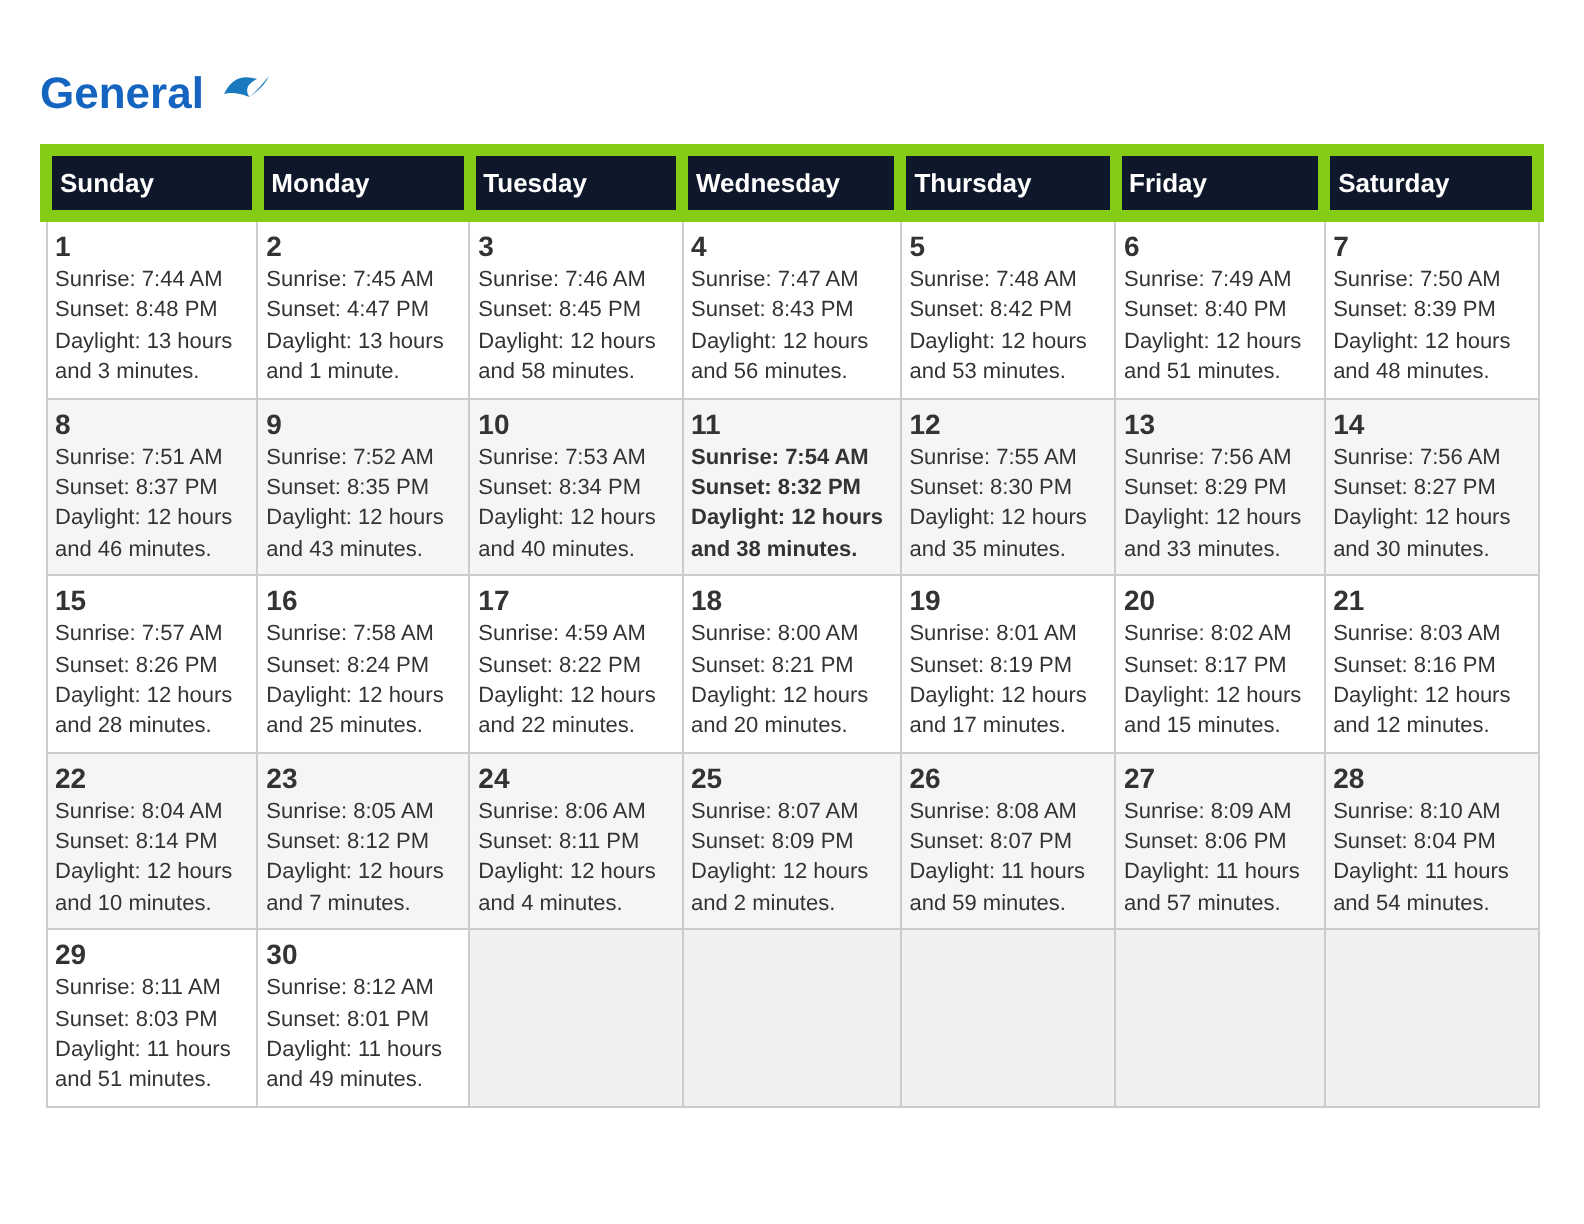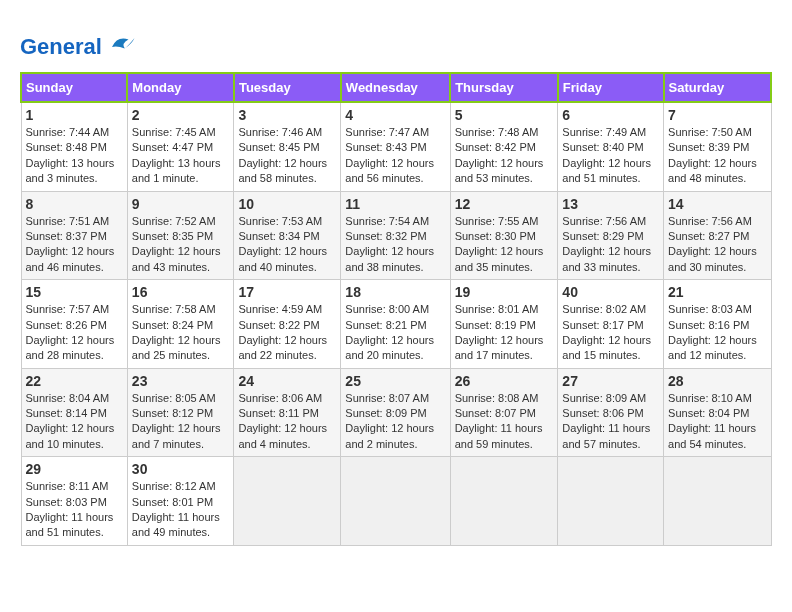--- a/index.html
+++ b/index.html
@@ -45,27 +45,27 @@
     }
     .location {
       font-size: 16px;
       color: #555;
     }
     table {
       width: 100%;
       border-collapse: collapse;
     }
     th {
-      background-color: #8b5cf6;
+      background-color: #0f172a;
       color: #fff;
       padding: 6px 4px;
       font-size: 13px;
       font-weight: bold;
       text-align: left;
-      border: 2px solid #84cc16;
+      border: 6px solid #84cc16;
     }
     td {
       vertical-align: top;
       padding: 4px 4px;
       font-size: 11px;
       color: #333;
       border: 1px solid #ccc;
       width: 113px;
       min-height: 80px;
       background: #fff;
@@ -141,21 +141,21 @@
       <tr>
         <td><span class="day-num">8</span><span style="white-space: pre-line; line-height: 1.4;">Sunrise: 7:51 AM
 Sunset: 8:37 PM
 Daylight: 12 hours and 46 minutes.</span></td>
         <td><span class="day-num">9</span><span style="white-space: pre-line; line-height: 1.4;">Sunrise: 7:52 AM
 Sunset: 8:35 PM
 Daylight: 12 hours and 43 minutes.</span></td>
         <td><span class="day-num">10</span><span style="white-space: pre-line; line-height: 1.4;">Sunrise: 7:53 AM
 Sunset: 8:34 PM
 Daylight: 12 hours and 40 minutes.</span></td>
-        <td><span class="day-num">11</span><span style="white-space: pre-line; line-height: 1.4;">Sunrise: 7:54 AM
+        <td><span class="day-num">11</span><span style="white-space: pre-line; line-height: 1.4; font-weight: bold;">Sunrise: 7:54 AM
 Sunset: 8:32 PM
 Daylight: 12 hours and 38 minutes.</span></td>
         <td><span class="day-num">12</span><span style="white-space: pre-line; line-height: 1.4;">Sunrise: 7:55 AM
 Sunset: 8:30 PM
 Daylight: 12 hours and 35 minutes.</span></td>
         <td><span class="day-num">13</span><span style="white-space: pre-line; line-height: 1.4;">Sunrise: 7:56 AM
 Sunset: 8:29 PM
 Daylight: 12 hours and 33 minutes.</span></td>
         <td><span class="day-num">14</span><span style="white-space: pre-line; line-height: 1.4;">Sunrise: 7:56 AM
 Sunset: 8:27 PM
@@ -170,21 +170,21 @@
 Daylight: 12 hours and 25 minutes.</span></td>
         <td><span class="day-num">17</span><span style="white-space: pre-line; line-height: 1.4;">Sunrise: 4:59 AM
 Sunset: 8:22 PM
 Daylight: 12 hours and 22 minutes.</span></td>
         <td><span class="day-num">18</span><span style="white-space: pre-line; line-height: 1.4;">Sunrise: 8:00 AM
 Sunset: 8:21 PM
 Daylight: 12 hours and 20 minutes.</span></td>
         <td><span class="day-num">19</span><span style="white-space: pre-line; line-height: 1.4;">Sunrise: 8:01 AM
 Sunset: 8:19 PM
 Daylight: 12 hours and 17 minutes.</span></td>
-        <td><span class="day-num">40</span><span style="white-space: pre-line; line-height: 1.4;">Sunrise: 8:02 AM
+        <td><span class="day-num">20</span><span style="white-space: pre-line; line-height: 1.4;">Sunrise: 8:02 AM
 Sunset: 8:17 PM
 Daylight: 12 hours and 15 minutes.</span></td>
         <td><span class="day-num">21</span><span style="white-space: pre-line; line-height: 1.4;">Sunrise: 8:03 AM
 Sunset: 8:16 PM
 Daylight: 12 hours and 12 minutes.</span></td>
       </tr>
       <tr>
         <td><span class="day-num">22</span><span style="white-space: pre-line; line-height: 1.4;">Sunrise: 8:04 AM
 Sunset: 8:14 PM
 Daylight: 12 hours and 10 minutes.</span></td>

